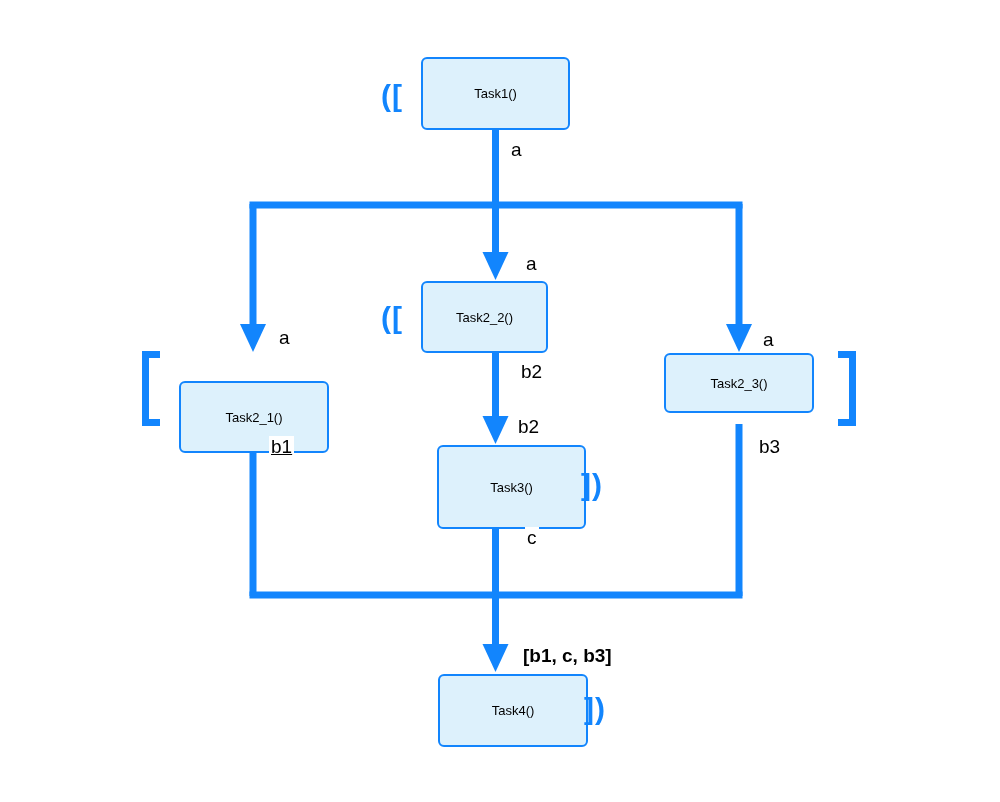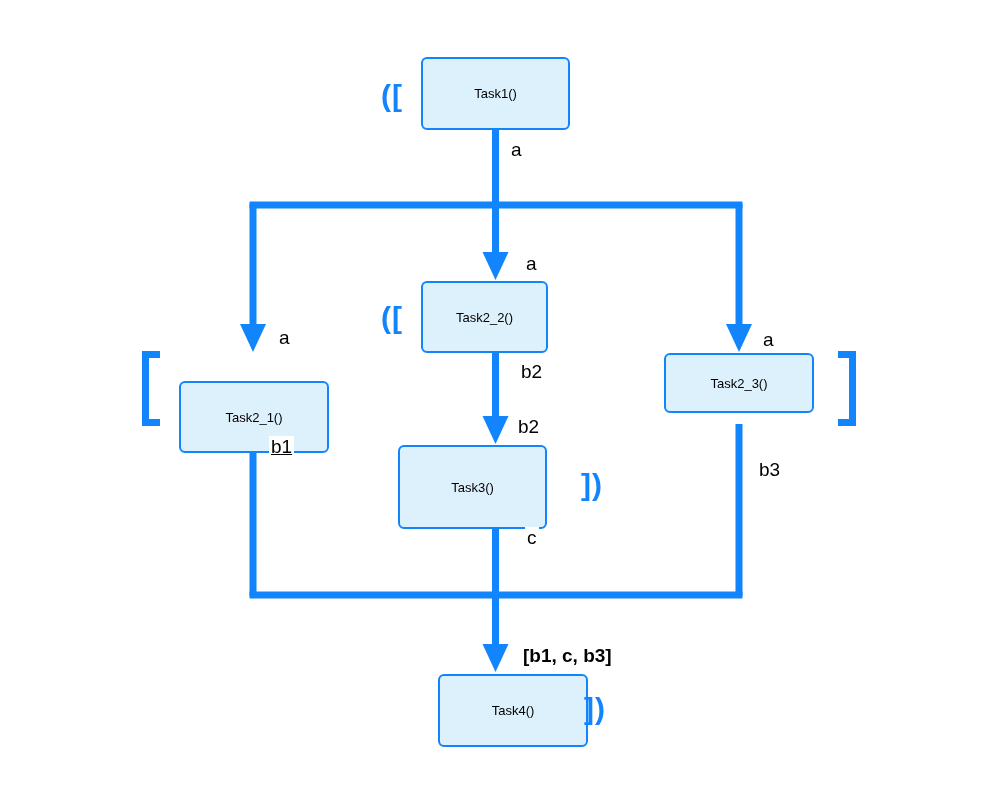--- a/index.html
+++ b/index.html
@@ -111,39 +111,39 @@
   </svg>
 
   <div class="node" style="left:421px; top:57px; width:149px; height:73px;">Task1()</div>
 
   <div class="node" style="left:179px; top:353px; width:150px; height:72px;margin-top:28px;">Task2_1()</div>
 
   <div class="node" style="left:421px; top:281px; width:127px; height:72px;">Task2_2()</div>
 
   <div class="node" style="left:664px; top:353px; width:150px; height:60px;">Task2_3()</div>
 
-  <div class="node" style="left:398px; top:445px; width:149px; height:84px;text-align:center;">Task3()</div>
+  <div class="node" style="left:437px; top:445px; width:149px; height:84px;text-align:center;">Task3()</div>
 
   <div class="node" style="left:438px; top:674px; width:150px; height:73px;">Task4()</div>
 
   <div class="edge-label" style="left:509px; top:139px;">a</div>
 
   <div class="edge-label" style="left:524px; top:253px;">a</div>
 
   <div class="edge-label" style="left:277px; top:327px;">a</div>
 
   <div class="edge-label" style="left:761px; top:329px;">a</div>
 
   <div class="edge-label" style="left:519px; top:361px;">b2</div>
 
   <div class="edge-label" style="left:516px; top:416px;">b2</div>
 
   <div class="edge-label" style="left:269px; top:436px;text-decoration:underline;">b1</div>
 
-  <div class="edge-label" style="left:757px; top:436px;margin-top:23px;">b3</div>
+  <div class="edge-label" style="left:757px; top:436px;">b3</div>
 
   <div class="edge-label" style="left:525px; top:527px;">c</div>
 
   <div class="edge-label" style="left:521px; top:645px;font-weight:bold;">[b1, c, b3]</div>
 
   <div class="annotation" style="left:381px; top:77px;">([</div>
 
   <div class="annotation" style="left:381px; top:299px;">([</div>
 
   <div class="annotation" style="left:581px; top:466px;">])</div>

